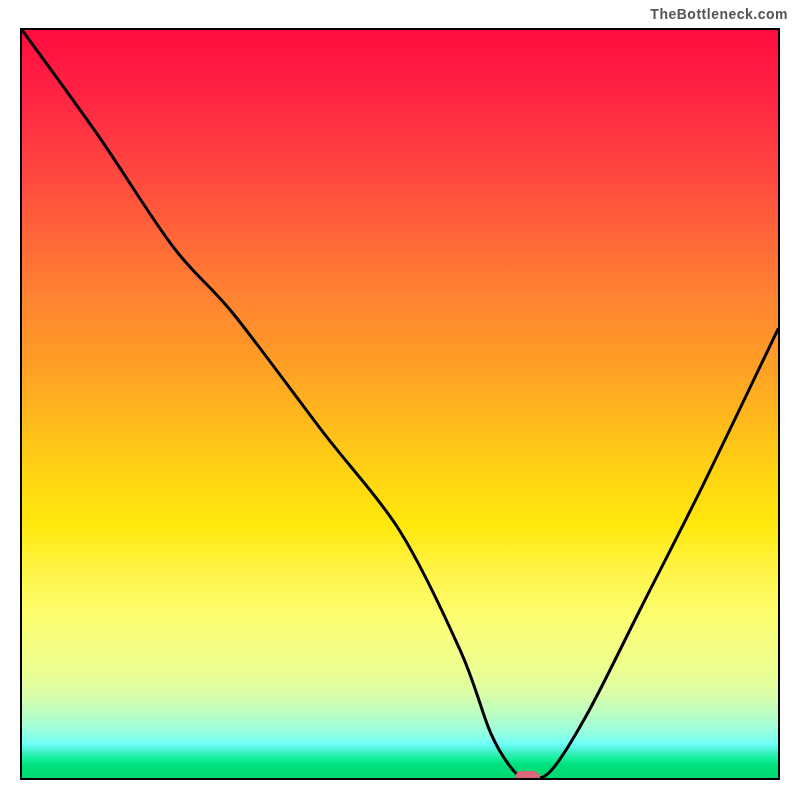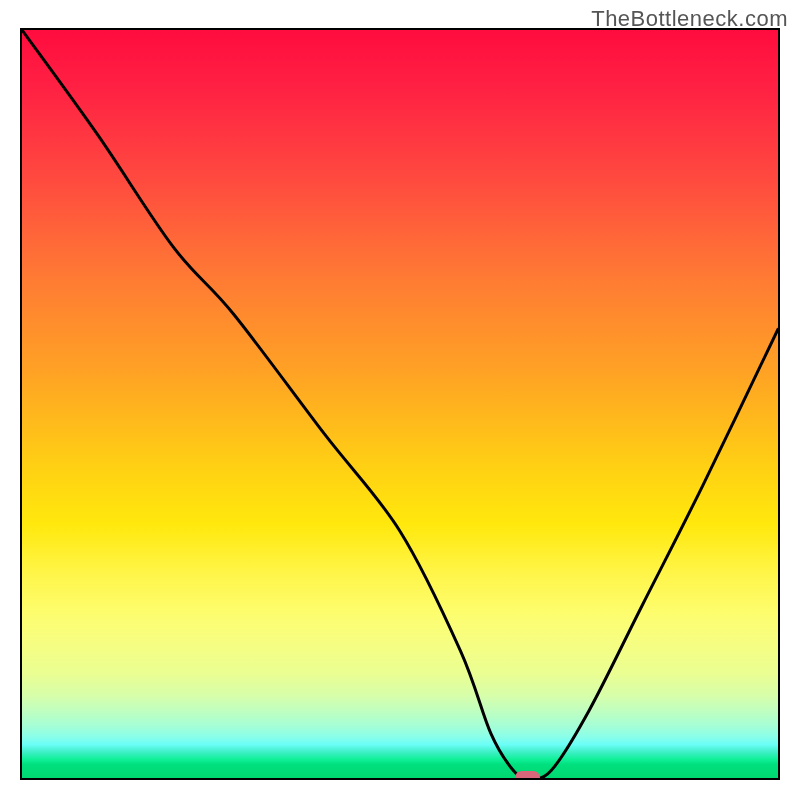--- a/index.html
+++ b/index.html
@@ -14,23 +14,23 @@
   .chart-wrap {
     position: relative;
     width: 800px;
     height: 800px;
   }
   .watermark {
     position: absolute;
     top: 6px;
     right: 12px;
     color: #555;
-    font-size: 22px;
+    font-size: 14px;
     letter-spacing: 0.5px;
-    font-weight: 400;
+    font-weight: 700;
   }
   .plot-area {
     position: absolute;
     left: 20px;
     top: 28px;
     width: 760px;
     height: 752px;
     box-sizing: border-box;
     border: 2px solid #000;
     overflow: hidden;

